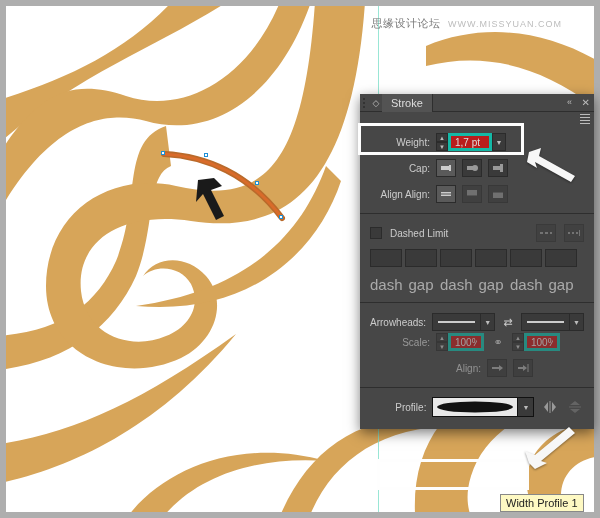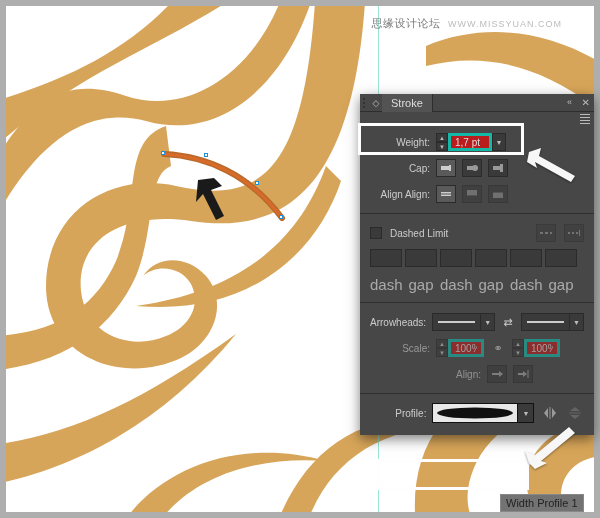--- a/index.html
+++ b/index.html
@@ -58,21 +58,21 @@
 
   .flip-btn { width:20px; height:18px; display:flex; align-items:center; justify-content:center; color:#aaa; }
 
   .highlight { position:absolute; border:3px solid #fefefe; pointer-events:none; }
   .highlight.weight { left: 358px; top: 123px; width: 166px; height: 32px; }
   .highlight.profile { left: 377px; top: 459px; width: 152px; height: 31px; }
 
   .point-arrow { position:absolute; }
   .point-arrow svg { filter: drop-shadow(0 1px 1px rgba(0,0,0,.4)); }
 
-  .tooltip { position:absolute; left:500px; top:494px; background:#737373; border:1px solid #888; padding:2px 5px; font-size:11px; color:#222; }
+  .tooltip { position:absolute; left:500px; top:494px; background:#fef9c3; border:1px solid #888; padding:2px 5px; font-size:11px; color:#222; }
 </style>
 </head>
 <body>
 
 <div class="canvas">
 
   <svg class="ornament" viewBox="0 0 588 506" preserveAspectRatio="none">
     <g fill="#d7a559">
       <path d="M-10 140 C 80 60 160 40 245 -20 L180 -20 C 130 40 70 70 -10 95 Z"></path>
       <path d="M280 -20 C 250 70 180 110 120 90 C 60 70 25 90 -20 170 L-20 230 C 40 110 100 105 140 115 C 210 135 280 85 310 -20 Z"></path>
@@ -252,21 +252,21 @@
       <div class="arrow-drop">
           <div class="line"></div>
           <div class="caret">▼</div>
         </div>
       <div class="link-icon">⇄</div>
       <div class="arrow-drop">
           <div class="line"></div>
           <div class="caret">▼</div>
         </div>
     </div>
-    <div class="row" style="margin-top:6px; opacity:.6;">
+    <div class="row" style="opacity:.6;">
       <span class="label">Scale:</span>
       <div class="numfield">
         <div class="stepper">
             <button>▲</button>
             <button>▼</button>
           </div>
         <input style="width: 36px;" value="100%">
       </div>
       <div class="link-icon">⚭</div>
       <div class="numfield">

